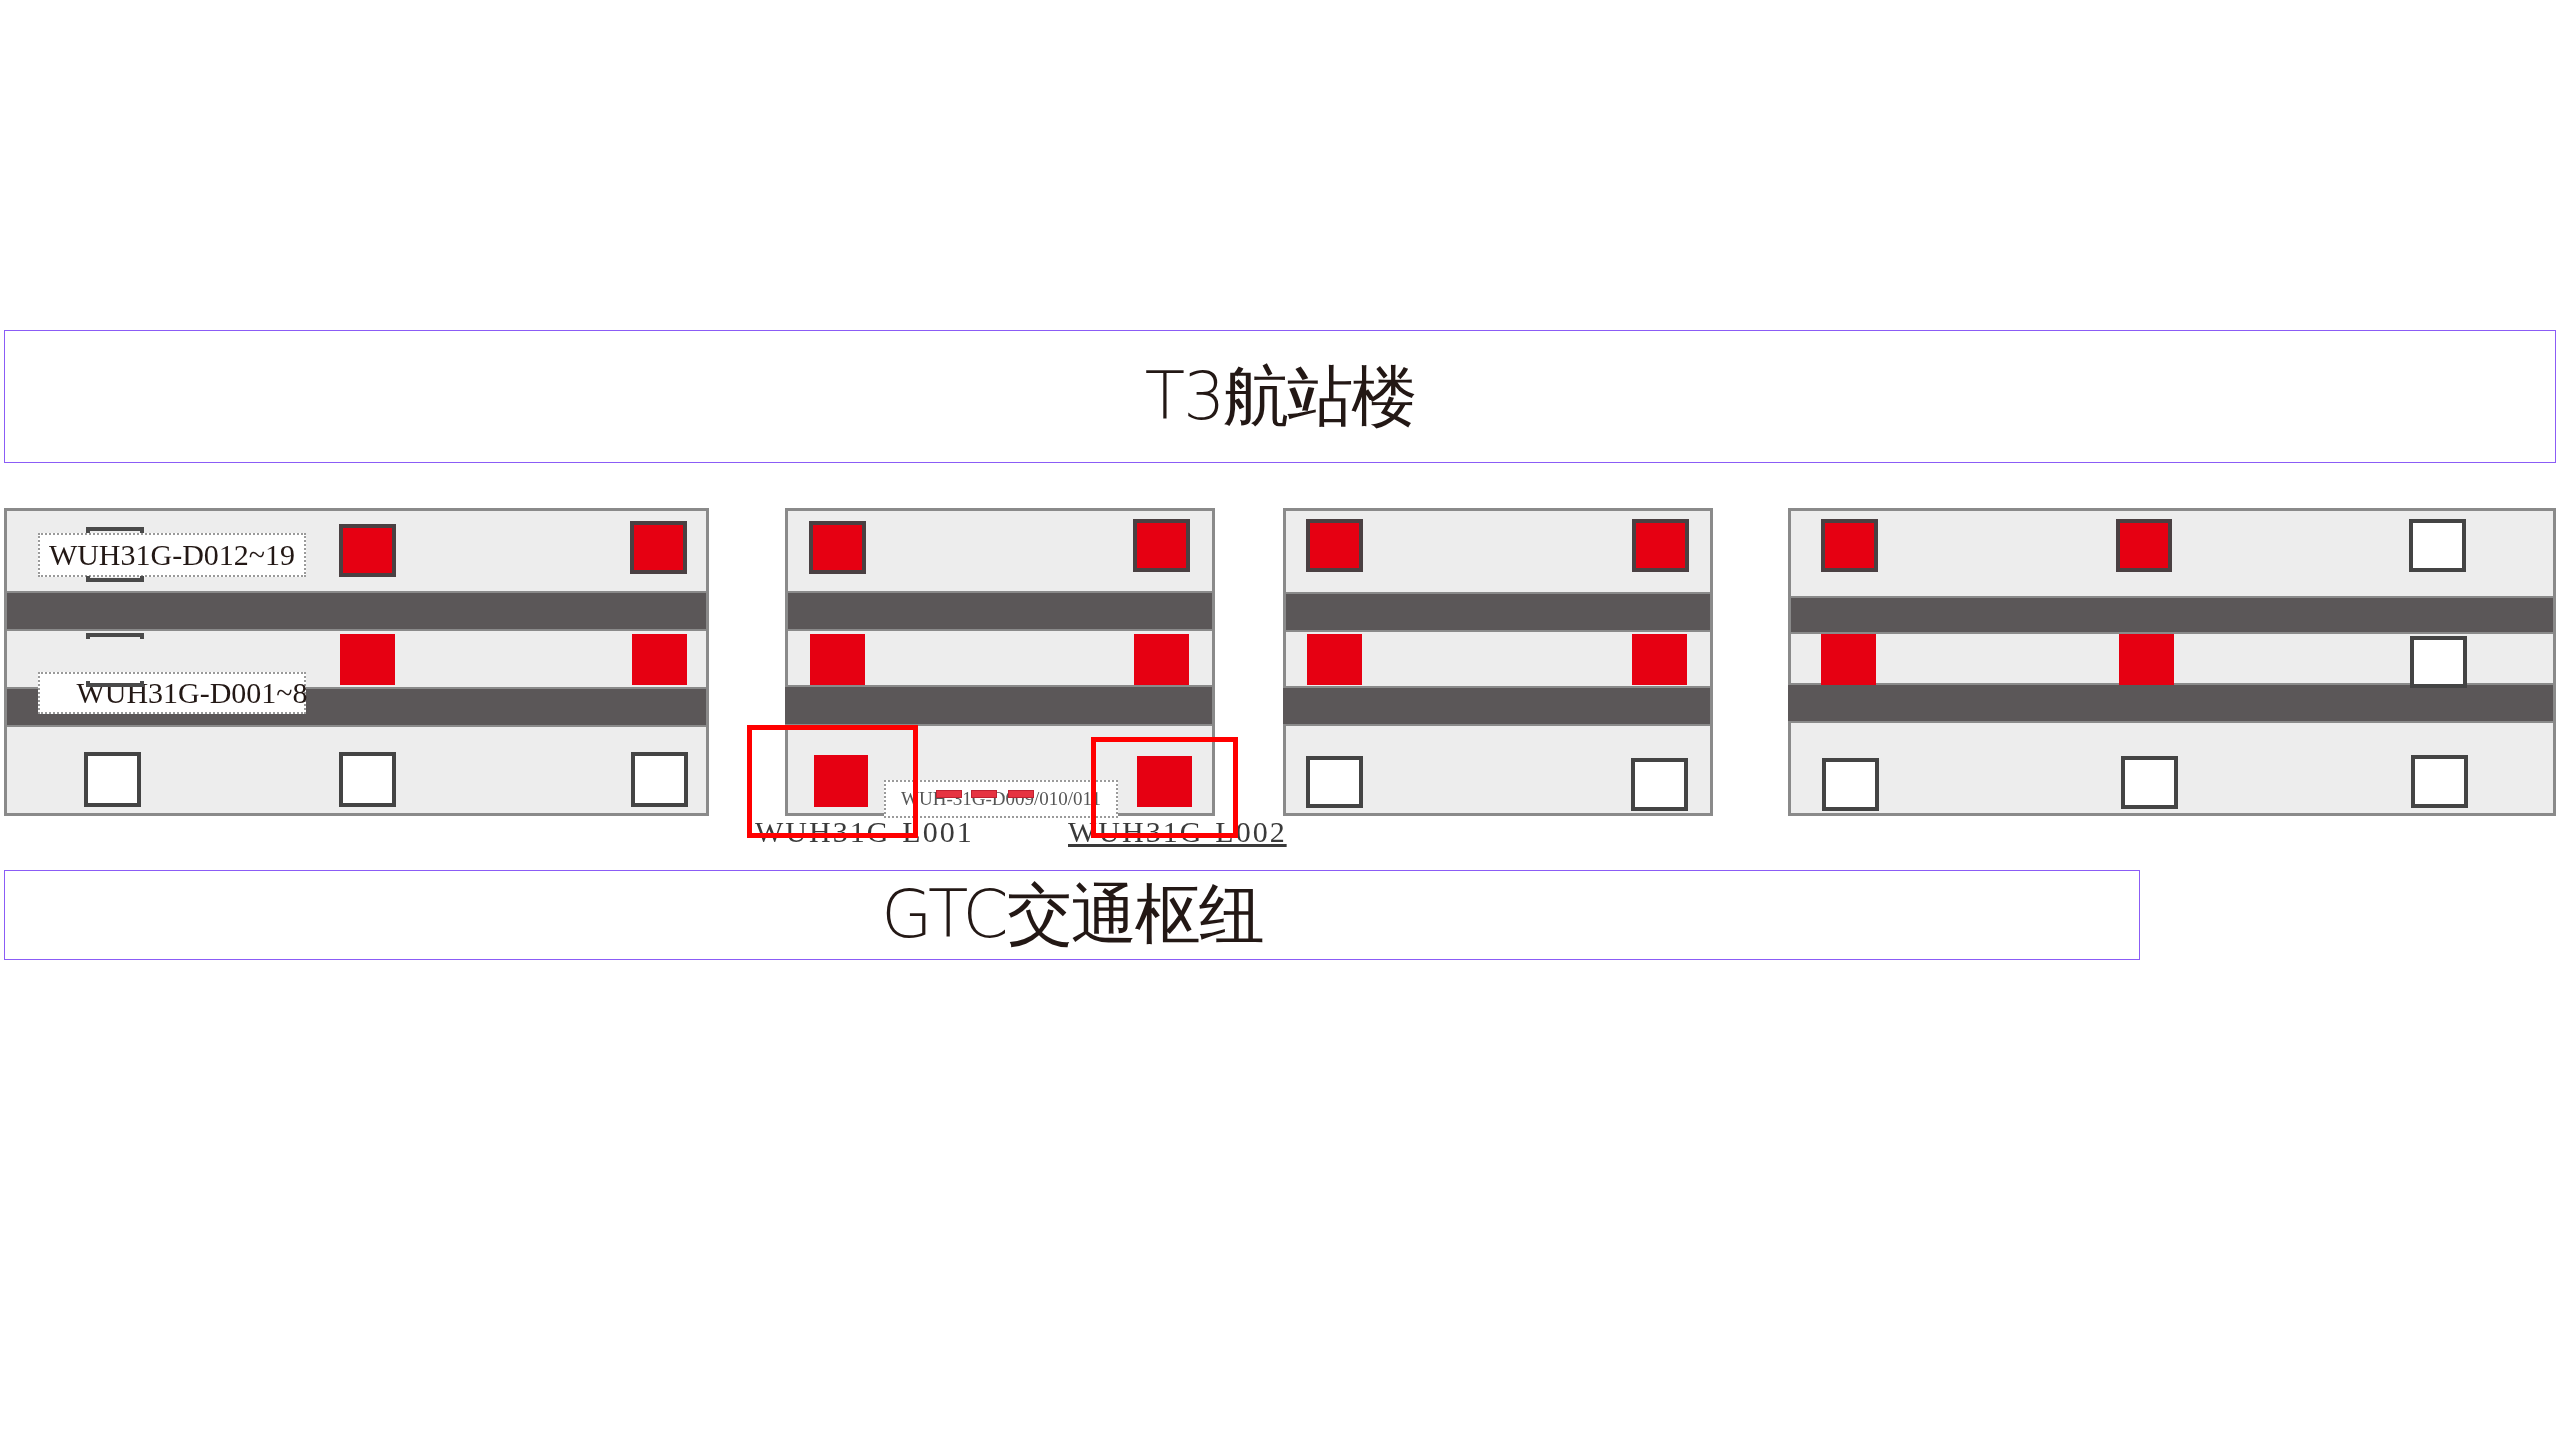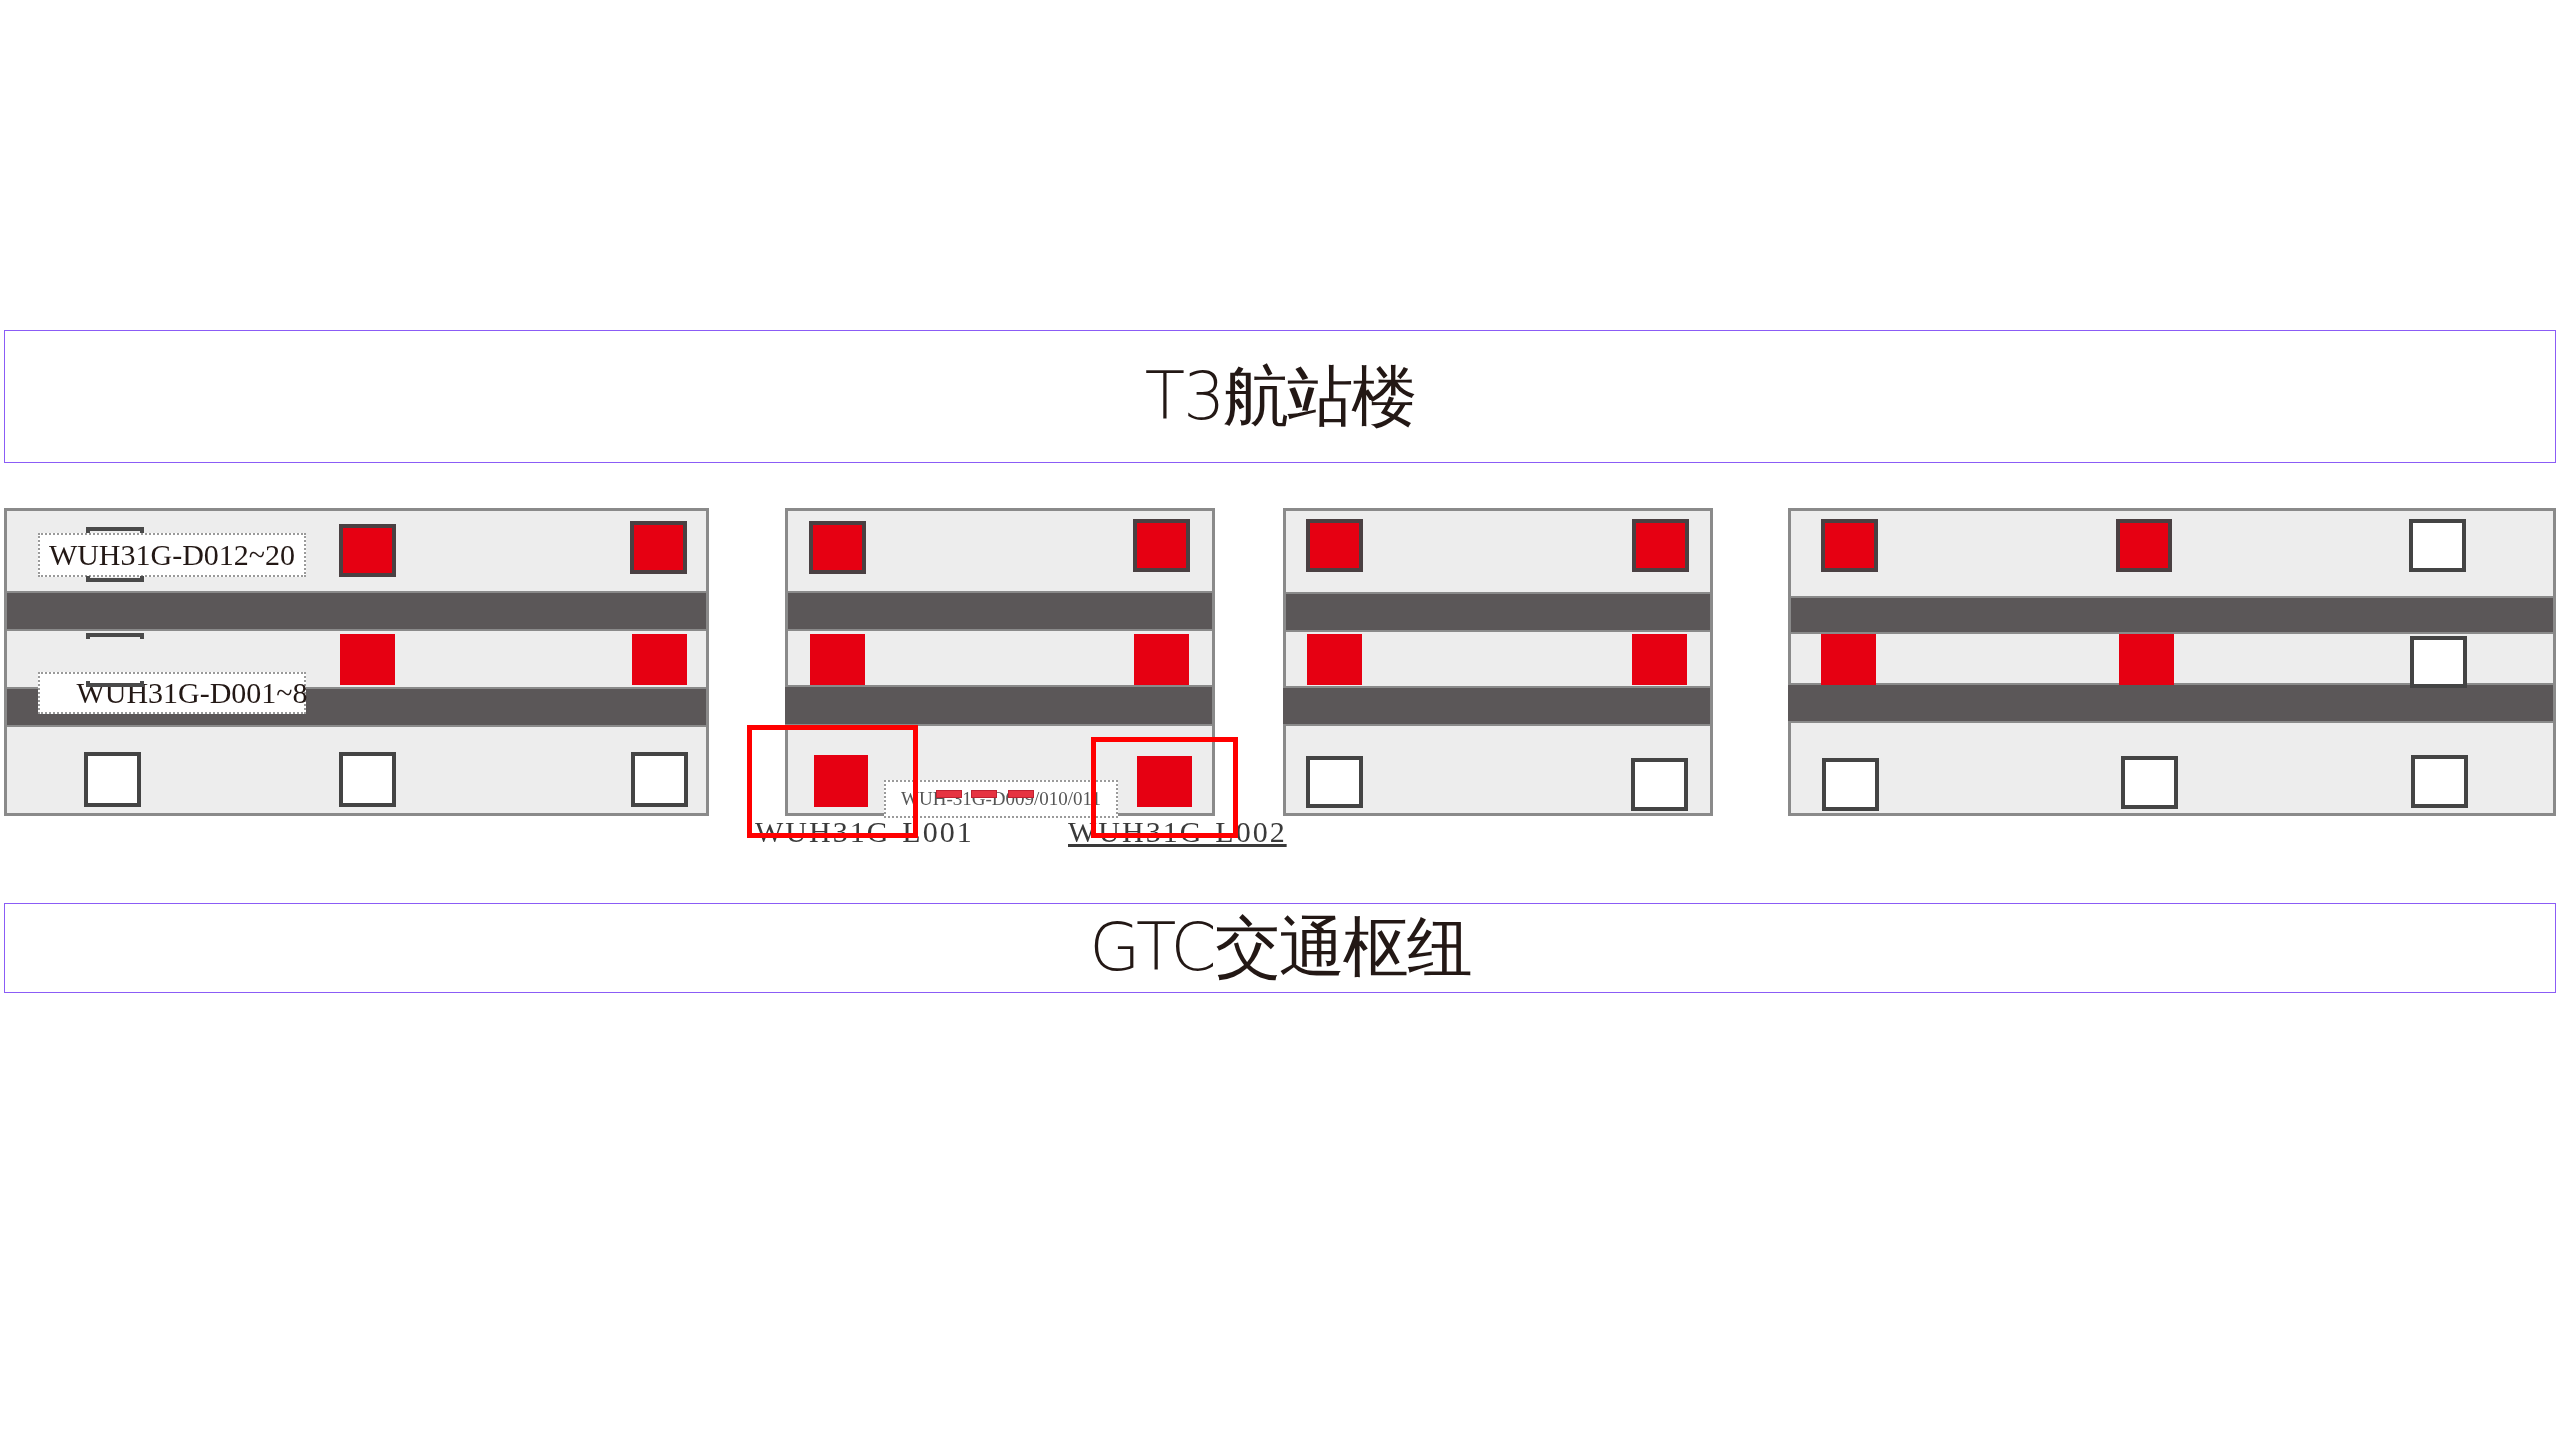--- a/index.html
+++ b/index.html
@@ -42,21 +42,21 @@
 <div class="abs building" style="left:4px; top:330px; width:2552px; height:133px; font-size:66px;">
   <span>T3航站楼</span>
 </div>
 
 <div class="abs block" style="left:4px; top:508px; width:705px; height:308px;"></div>
 <div class="abs band" style="left:7px; top:591px; width:699px; height:40px;"></div>
 <div class="abs band" style="left:7px; top:687px; width:699px; height:40px;"></div>
 
 <div class="abs bracket top" style="left:86px; top:527px; width:58px;"></div>
 <div class="abs dashed-label" style="left:38px; top:533px; width:268px; height:44px; font-size:30px;">
-  <span>WUH31G-D012~20</span>
+  <span>WUH31G-D012~19</span>
 </div>
 <div class="abs bracket bottom" style="left:86px; top:576px; width:58px;"></div>
 
 <div class="abs bracket top" style="left:86px; top:633px; width:58px;"></div>
 <div class="abs dashed-label" style="left:38px; top:672px; width:268px; height:42px; font-size:30px;padding-left:40px;">
   <span>WUH31G-D001~8</span>
 </div>
 <div class="abs bracket bottom" style="left:86px; top:681px; width:58px;"></div>
 
 <div class="abs sq-red outlined" style="left:339px; top:524px; width:57px; height:53px;"></div>
@@ -110,15 +110,15 @@
 <div class="abs sq-red outlined" style="left:1821px; top:519px; width:57px; height:53px;"></div>
 <div class="abs sq-red outlined" style="left:2116px; top:519px; width:56px; height:53px;"></div>
 <div class="abs sq-white" style="left:2409px; top:519px; width:57px; height:53px;"></div>
 <div class="abs sq-red" style="left:1821px; top:634px; width:55px; height:51px;"></div>
 <div class="abs sq-red" style="left:2119px; top:634px; width:55px; height:51px;"></div>
 <div class="abs sq-white" style="left:2410px; top:636px; width:57px; height:52px;"></div>
 <div class="abs sq-white" style="left:1822px; top:758px; width:57px; height:53px;"></div>
 <div class="abs sq-white" style="left:2121px; top:756px; width:57px; height:53px;"></div>
 <div class="abs sq-white" style="left:2411px; top:755px; width:57px; height:53px;"></div>
 
-<div class="abs building" style="left:4px; top:903px; width:2552px; height:90px; font-size:66px;">
+<div class="abs building" style="left:4px; top:870px; width:2136px; height:90px; font-size:66px;">
   <span>GTC交通枢纽</span>
 </div>
 
 </body></html>

